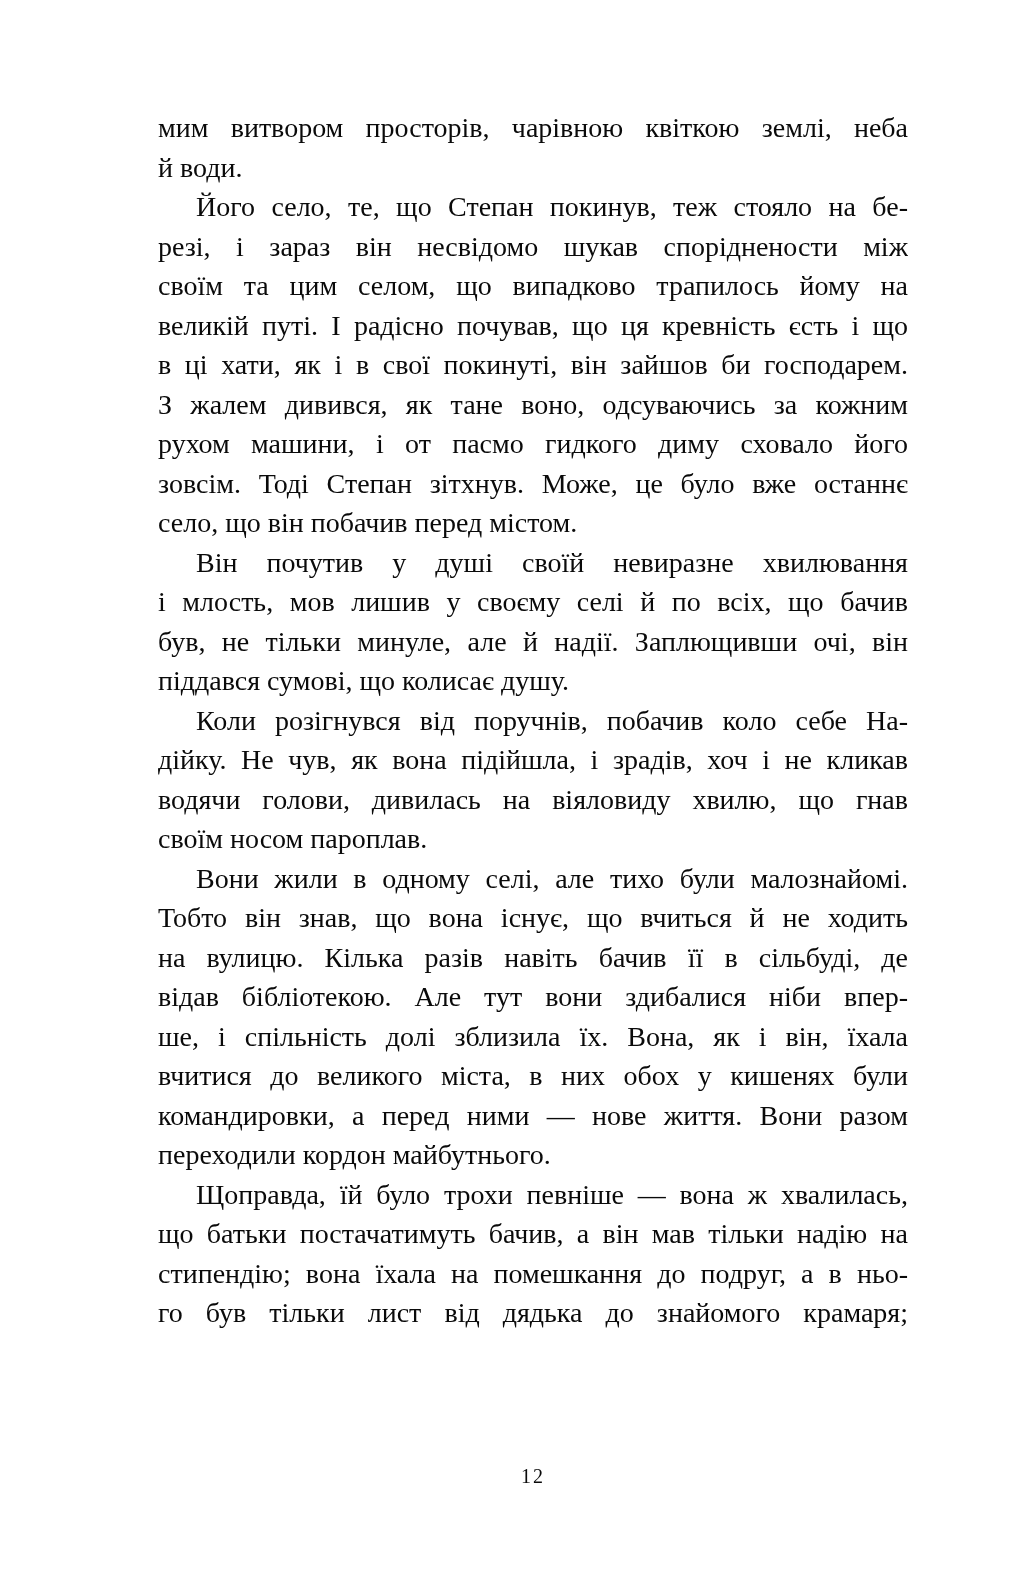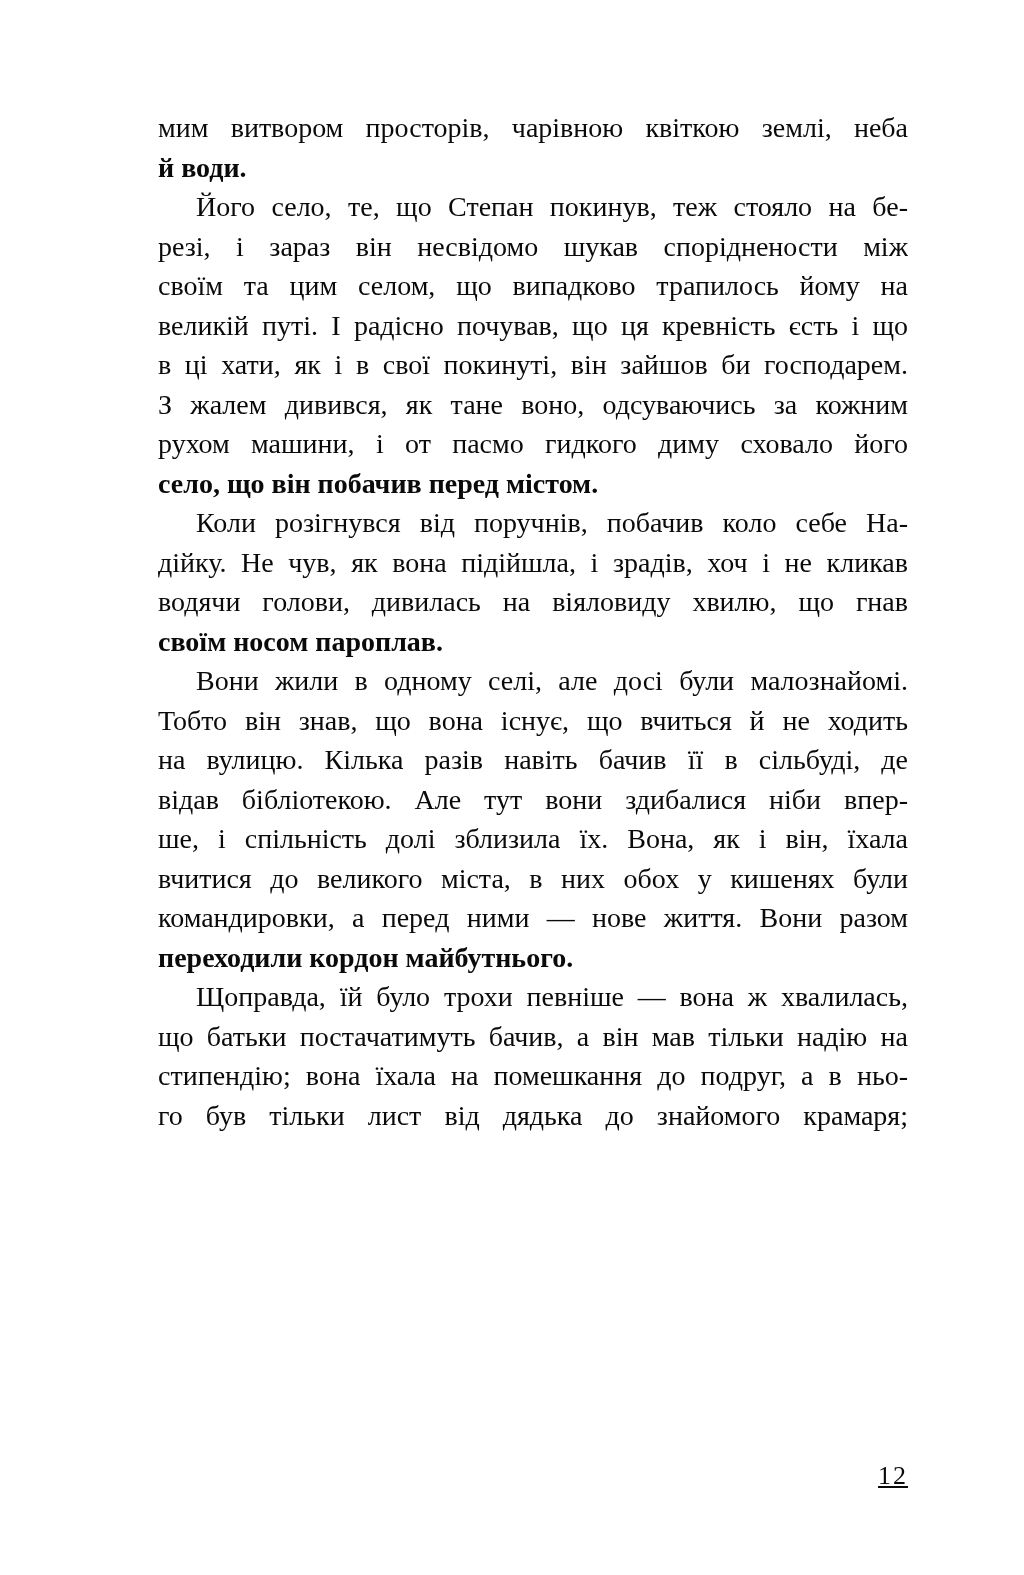--- a/index.html
+++ b/index.html
@@ -33,65 +33,70 @@
     text-align-last: justify;
     white-space: normal;
     overflow: hidden;
     height: 39.5px;
   }
   .para.indent > .line:first-child {
     text-indent: 38px;
   }
   .line.end {
     text-align-last: left;
-    font-weight: bold;
   }
   .page-number {
     position: absolute;
     top: 1460px;
     left: 158px;
     width: 750px;
-    text-align: right;
-    font-size: 26px;
+    text-align: center;
+    font-size: 20px;
     line-height: 32px;
     letter-spacing: 2px;
-    text-decoration: underline;
   }
 </style>
 </head>
 <body>
 
 <main class="text-block">
 
   <p class="para">
     <span class="line">мим витвором просторів, чарівною квіткою землі, неба</span>
     <span class="line end">й води.</span>
   </p>
 
   <p class="para indent">
     <span class="line">Його село, те, що Степан покинув, теж стояло на бе-</span>
     <span class="line">резі, і зараз він несвідомо шукав споріднености між</span>
     <span class="line">своїм та цим селом, що випадково трапилось йому на</span>
     <span class="line">великій путі. І радісно почував, що ця кревність єсть і що</span>
     <span class="line">в ці хати, як і в свої покинуті, він зайшов би господарем.</span>
     <span class="line">З жалем дивився, як тане воно, одсуваючись за кожним</span>
     <span class="line">рухом машини, і от пасмо гидкого диму сховало його</span>
+    <span class="line">зовсім. Тоді Степан зітхнув. Може, це було вже останнє</span>
     <span class="line end">село, що він побачив перед містом.</span>
   </p>
 
+  <p class="para indent">
+    <span class="line">Він почутив у душі своїй невиразне хвилювання</span>
+    <span class="line">і млость, мов лишив у своєму селі й по всіх, що бачив</span>
+    <span class="line">був, не тільки минуле, але й надії. Заплющивши очі, він</span>
+    <span class="line end">піддався сумові, що колисає душу.</span>
+  </p>
 
   <p class="para indent">
     <span class="line">Коли розігнувся від поручнів, побачив коло себе На-</span>
     <span class="line">дійку. Не чув, як вона підійшла, і зрадів, хоч і не кликав</span>
     <span class="line">водячи голови, дивилась на віяловиду хвилю, що гнав</span>
     <span class="line end">своїм носом пароплав.</span>
   </p>
 
   <p class="para indent">
-    <span class="line">Вони жили в одному селі, але досі були малознайомі.</span>
+    <span class="line">Вони жили в одному селі, але тихо були малознайомі.</span>
     <span class="line">Тобто він знав, що вона існує, що вчиться й не ходить</span>
     <span class="line">на вулицю. Кілька разів навіть бачив її в сільбуді, де</span>
     <span class="line">відав бібліотекою. Але тут вони здибалися ніби впер-</span>
     <span class="line">ше, і спільність долі зблизила їх. Вона, як і він, їхала</span>
     <span class="line">вчитися до великого міста, в них обох у кишенях були</span>
     <span class="line">командировки, а перед ними — нове життя. Вони разом</span>
     <span class="line end">переходили кордон майбутнього.</span>
   </p>
 
   <p class="para indent">

